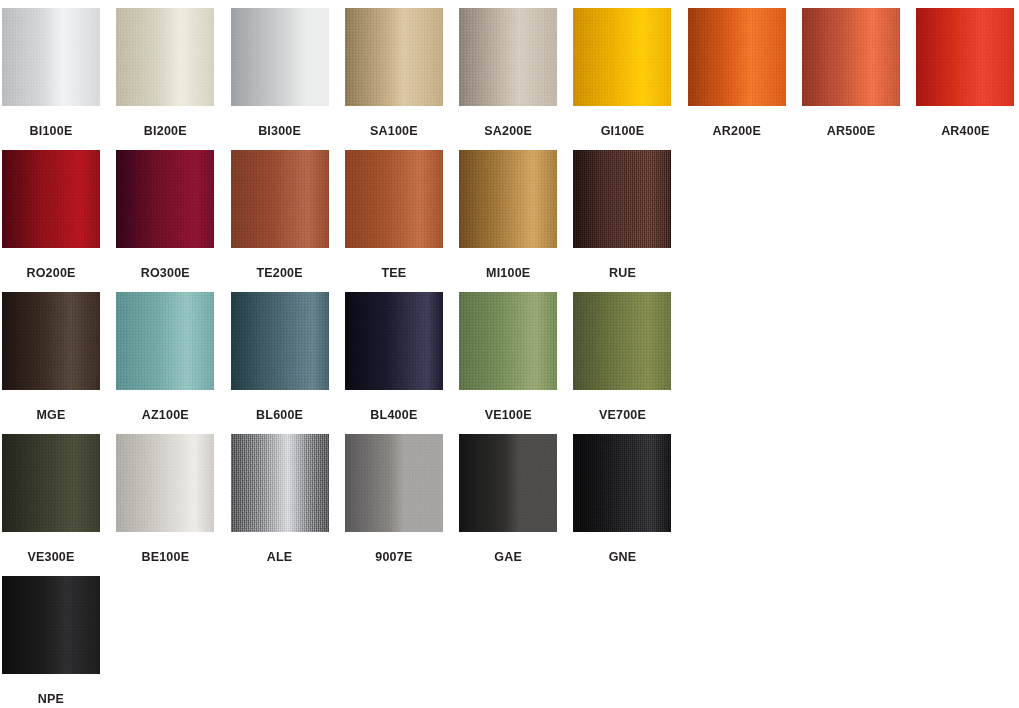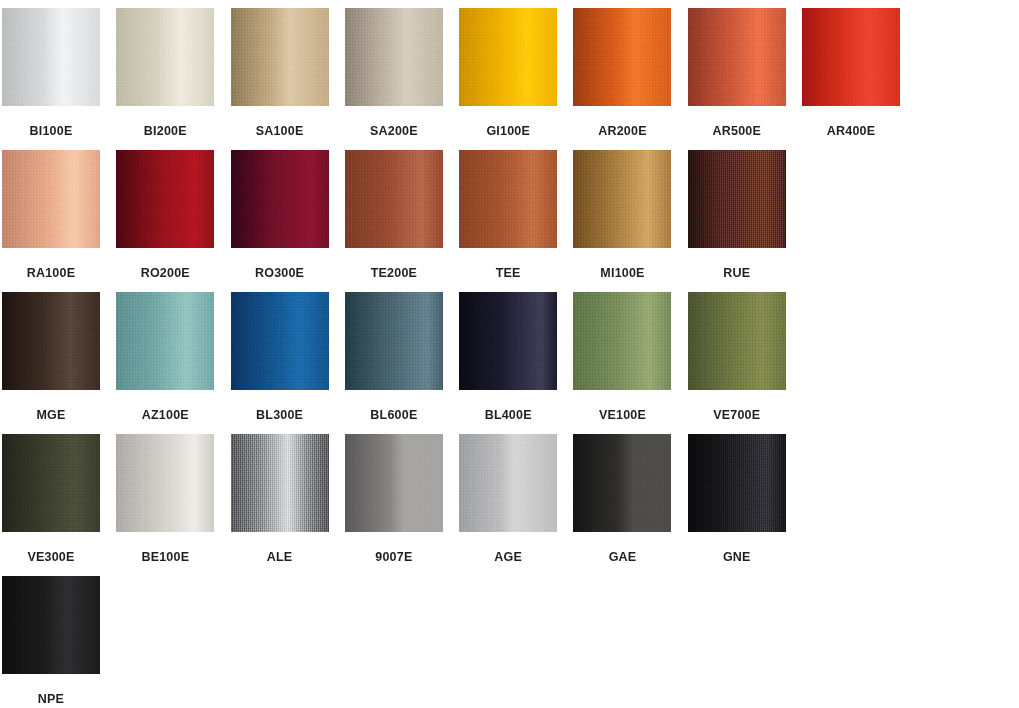--- a/index.html
+++ b/index.html
@@ -107,20 +107,27 @@
       </div>
       <div class="swatch-cell">
         <div class="swatch-chip">
           <div class="chip-base" style="background: linear-gradient(90deg, rgb(191, 186, 164) 0%, rgb(214, 210, 192) 42%, rgb(239, 236, 224) 66%, rgb(214, 210, 192) 100%);"></div>
           <div class="chip-grain"></div>
         </div>
         <div class="swatch-label">BI200E</div>
       </div>
       <div class="swatch-cell">
         <div class="swatch-chip">
+          <div class="chip-base" style="background: linear-gradient(90deg, rgb(158, 161, 164) 0%, rgb(201, 202, 203) 45%, rgb(236, 237, 237) 78%, rgb(236, 237, 237) 100%);"></div>
+          <div class="chip-grain grain-smooth"></div>
+        </div>
+        <div class="swatch-label">BI300E</div>
+      </div>
+      <div class="swatch-cell">
+        <div class="swatch-chip">
           <div class="chip-base" style="background: linear-gradient(90deg, rgb(141, 122, 85) 0%, rgb(197, 171, 133) 42%, rgb(220, 200, 166) 60%, rgb(197, 171, 133) 100%);"></div>
           <div class="chip-grain"></div>
         </div>
         <div class="swatch-label">SA100E</div>
       </div>
       <div class="swatch-cell">
         <div class="swatch-chip">
           <div class="chip-base" style="background: linear-gradient(90deg, rgb(141, 129, 118) 0%, rgb(192, 181, 165) 42%, rgb(214, 205, 191) 62%, rgb(192, 181, 165) 100%);"></div>
           <div class="chip-grain"></div>
         </div>
@@ -149,27 +156,20 @@
       </div>
       <div class="swatch-cell">
         <div class="swatch-chip">
           <div class="chip-base" style="background: linear-gradient(90deg, rgb(168, 20, 16) 0%, rgb(216, 48, 28) 42%, rgb(237, 67, 48) 68%, rgb(216, 48, 28) 100%);"></div>
           <div class="chip-grain"></div>
         </div>
         <div class="swatch-label">AR400E</div>
       </div>
     </div>
     <div class="swatch-row">
-      <div class="swatch-cell">
-        <div class="swatch-chip">
-          <div class="chip-base" style="background: linear-gradient(90deg, rgb(196, 131, 107) 0%, rgb(228, 164, 131) 42%, rgb(248, 201, 168) 74%, rgb(228, 164, 131) 100%);"></div>
-          <div class="chip-grain"></div>
-        </div>
-        <div class="swatch-label">RA100E</div>
-      </div>
       <div class="swatch-cell">
         <div class="swatch-chip">
           <div class="chip-base" style="background: linear-gradient(90deg, rgb(76, 6, 16) 0%, rgb(143, 17, 25) 42%, rgb(181, 21, 31) 80%, rgb(143, 17, 25) 100%);"></div>
           <div class="chip-grain"></div>
         </div>
         <div class="swatch-label">RO200E</div>
       </div>
       <div class="swatch-cell">
         <div class="swatch-chip">
           <div class="chip-base" style="background: linear-gradient(90deg, rgb(51, 4, 26) 0%, rgb(110, 15, 38) 42%, rgb(142, 19, 49) 82%, rgb(110, 15, 38) 100%);"></div>
@@ -216,27 +216,20 @@
       </div>
       <div class="swatch-cell">
         <div class="swatch-chip">
           <div class="chip-base" style="background: linear-gradient(90deg, rgb(92, 143, 144) 0%, rgb(114, 168, 166) 42%, rgb(147, 196, 192) 72%, rgb(114, 168, 166) 100%);"></div>
           <div class="chip-grain"></div>
         </div>
         <div class="swatch-label">AZ100E</div>
       </div>
       <div class="swatch-cell">
         <div class="swatch-chip">
-          <div class="chip-base" style="background: linear-gradient(90deg, rgb(12, 52, 99) 0%, rgb(19, 84, 142) 42%, rgb(27, 106, 171) 70%, rgb(19, 84, 142) 100%);"></div>
-          <div class="chip-grain"></div>
-        </div>
-        <div class="swatch-label">BL300E</div>
-      </div>
-      <div class="swatch-cell">
-        <div class="swatch-chip">
           <div class="chip-base" style="background: linear-gradient(90deg, rgb(34, 59, 68) 0%, rgb(69, 96, 106) 42%, rgb(100, 129, 140) 84%, rgb(69, 96, 106) 100%);"></div>
           <div class="chip-grain"></div>
         </div>
         <div class="swatch-label">BL600E</div>
       </div>
       <div class="swatch-cell">
         <div class="swatch-chip">
           <div class="chip-base" style="background: linear-gradient(90deg, rgb(10, 10, 20) 0%, rgb(27, 26, 44) 42%, rgb(62, 61, 86) 84%, rgb(27, 26, 44) 100%);"></div>
           <div class="chip-grain"></div>
         </div>
@@ -278,27 +271,20 @@
           <div class="chip-grain grain-coarse"></div>
         </div>
         <div class="swatch-label">ALE</div>
       </div>
       <div class="swatch-cell">
         <div class="swatch-chip">
           <div class="chip-base" style="background: linear-gradient(90deg, rgb(88, 86, 90) 0%, rgb(134, 131, 127) 45%, rgb(166, 164, 162) 60%, rgb(166, 164, 162) 100%);"></div>
           <div class="chip-grain grain-smooth"></div>
         </div>
         <div class="swatch-label">9007E</div>
-      </div>
-      <div class="swatch-cell">
-        <div class="swatch-chip">
-          <div class="chip-base" style="background: linear-gradient(90deg, rgb(157, 158, 161) 0%, rgb(188, 188, 189) 42%, rgb(214, 214, 215) 56%, rgb(188, 188, 189) 100%);"></div>
-          <div class="chip-grain"></div>
-        </div>
-        <div class="swatch-label">AGE</div>
       </div>
       <div class="swatch-cell">
         <div class="swatch-chip">
           <div class="chip-base" style="background: linear-gradient(90deg, rgb(20, 20, 20) 0%, rgb(46, 45, 44) 45%, rgb(77, 76, 75) 62%, rgb(77, 76, 75) 100%);"></div>
           <div class="chip-grain grain-smooth"></div>
         </div>
         <div class="swatch-label">GAE</div>
       </div>
       <div class="swatch-cell">
         <div class="swatch-chip">

